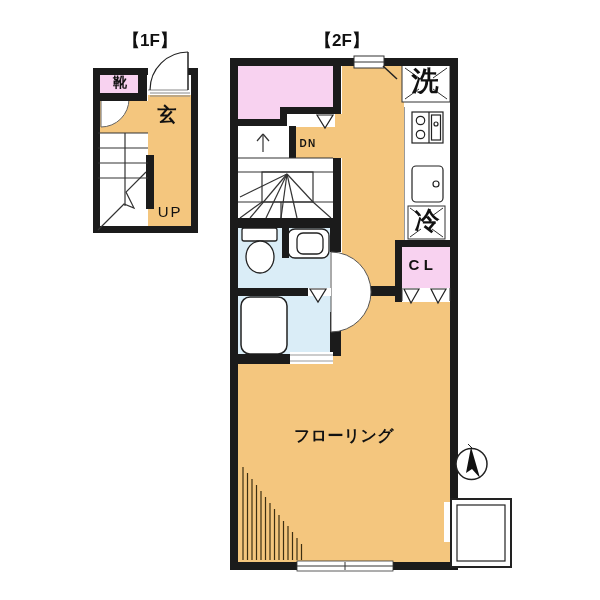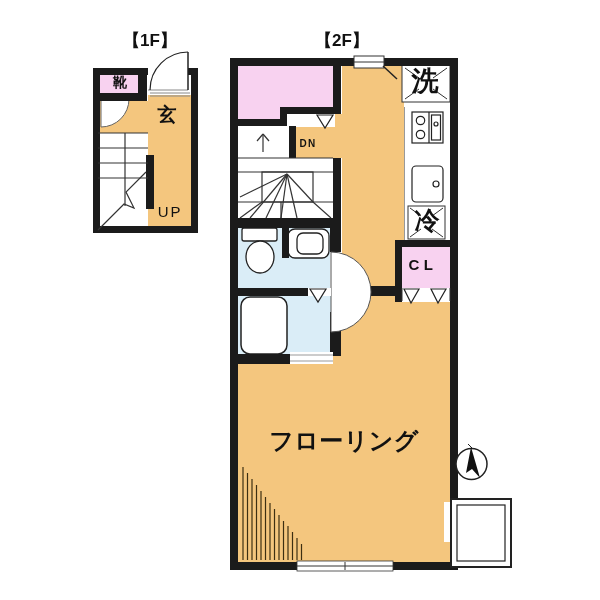--- a/index.html
+++ b/index.html
@@ -16,21 +16,21 @@
   .lbl-f2title{left:303px;top:32px;width:78px;font-size:17px;font-weight:600;}
   .lbl-wic{left:244px;top:84px;width:84px;font-size:17px;font-weight:600;letter-spacing:.38em;}
   .lbl-washer{left:404px;top:67px;width:42px;font-size:27px;font-weight:600;}
   .lbl-dn{left:287px;top:139px;width:42px;font-size:10px;font-weight:700;letter-spacing:.12em;}
   .lbl-fridge{left:406px;top:207px;width:42px;font-size:25px;font-weight:600;}
   .lbl-cl{left:397px;top:257px;width:52px;font-size:15px;font-weight:700;letter-spacing:.3em;}
   .lbl-gen{left:149px;top:105px;width:36px;font-size:19px;font-weight:600;}
   .lbl-kutsu{left:102px;top:75px;width:36px;font-size:14px;font-weight:600;}
   .lbl-up{left:149px;top:204px;width:42px;font-size:15px;font-weight:400;letter-spacing:.12em;}
   .lbl-room{left:262px;top:405px;width:144px;font-size:20px;font-weight:600;letter-spacing:.06em;}
-  .lbl-flooring{left:262px;top:428px;width:164px;font-size:24px;font-weight:600;letter-spacing:.02em;}
+  .lbl-flooring{left:262px;top:428px;width:164px;font-size:16px;font-weight:600;letter-spacing:.02em;}
   .lbl-watermark{
     left:58px;top:340px;width:460px;text-align:left;
     font-family:"Liberation Serif",serif;font-style:italic;
     font-size:30px;letter-spacing:1px;font-weight:700;
     color:rgba(222,222,222,0.78);
     text-shadow:-1px -1px 0 rgba(150,150,150,.75), 1px 1px 1px rgba(255,255,255,.95);
     pointer-events:none;z-index:5;
   }
 </style>
 </head>

